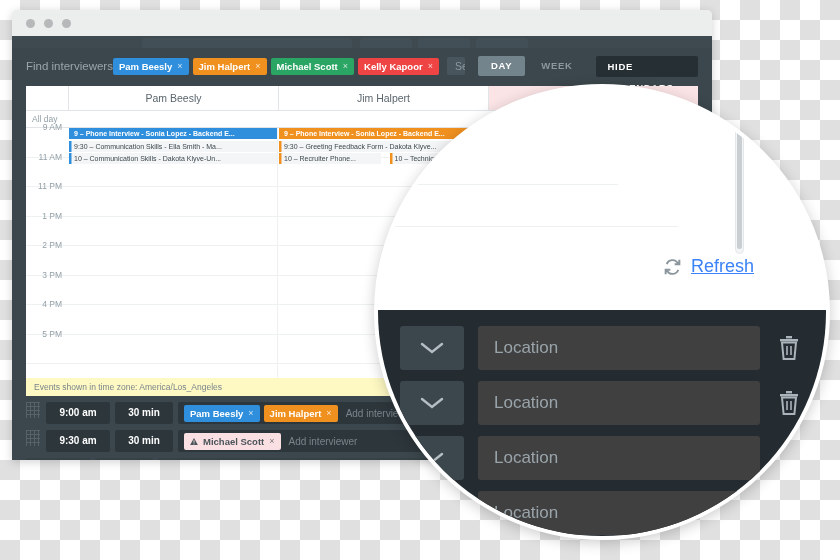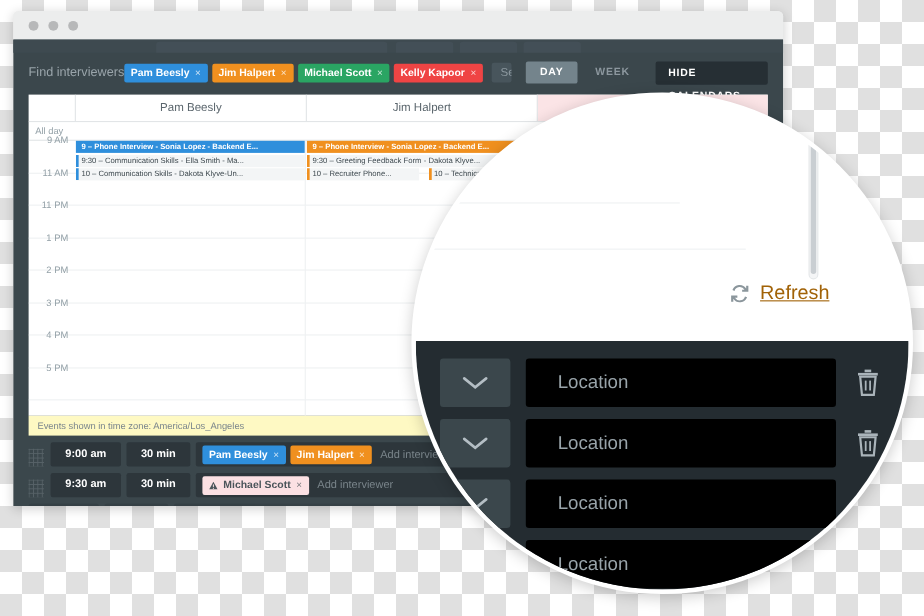--- a/index.html
+++ b/index.html
@@ -81,21 +81,21 @@
   }
   .ev.solid{color:#fff;font-weight:bold;}
   .ev:before{content:"";position:absolute;left:0;top:0;bottom:0;width:2.5px;}
   .ev.row2{display:inline-block;vertical-align:top;width:49%;}
 
   #tzbar{position:absolute;left:14px;top:342px;right:14px;height:18px;background:#fef9c3;
          font-size:8.5px;color:#7a858c;line-height:18px;padding-left:8px;box-sizing:border-box;}
 
   
   #sched{position:absolute;left:14px;top:366px;right:14px;bottom:0;}
-  .srow{display:flex;align-items:flex-end;height:22px;margin-bottom:6px;}
+  .srow{display:flex;align-items:flex-start;height:22px;margin-bottom:6px;}
   .grip{width:14px;height:16px;flex:none;margin-right:6px;
         background-image:
           linear-gradient(#6e797f 1px,transparent 1px),
           linear-gradient(90deg,#6e797f 1px,transparent 1px);
         background-size:4px 4px;opacity:.55;}
   .cell{height:22px;line-height:22px;background:#2d363b;border-radius:2px;color:#fff;
         font-size:10px;font-weight:bold;text-align:center;margin-right:5px;}
   .cell.time{width:64px;}
   .cell.dur{width:58px;}
   .tagzone{flex:1;height:22px;background:#2d363b;border-radius:2px;display:flex;align-items:center;padding:0 6px;box-sizing:border-box;overflow:hidden;}
@@ -109,28 +109,28 @@
     background:#fff;border:4px solid #fff;box-sizing:border-box;overflow:hidden;
     box-shadow:0 3px 14px rgba(0,0,0,.2);
   }
   #magtop{position:absolute;left:0;top:0;right:0;height:222px;background:#fff;}
   #magscroll{position:absolute;right:82px;top:40px;width:9px;height:126px;background:#f4f5f6;border:1px solid #e4e7e9;border-radius:5px;box-sizing:border-box;}
   #magscroll .thumb{position:absolute;left:1px;top:2px;width:5px;height:118px;background:#c9ced2;border-radius:3px;}
   #maghline1{position:absolute;left:0;top:96px;width:240px;height:1px;background:#eef1f2;}
   #maghline2{position:absolute;left:0;top:138px;width:300px;height:1px;background:#eef1f2;}
 
   #refreshrow{position:absolute;right:72px;top:168px;display:flex;align-items:center;gap:8px;}
-  #refreshrow .lbl{font-size:18px;color:#a16207;text-decoration:underline;}
+  #refreshrow .lbl{font-size:18px;color:#3b82f6;text-decoration:underline;}
 
   #magbottom{position:absolute;left:0;top:222px;right:0;bottom:0;background:#242c31;}
   .magrow{display:flex;align-items:center;height:44px;margin:0 0 11px 0;padding-left:22px;box-sizing:border-box;}
   .magchev{width:64px;height:44px;flex:none;background:#3b474c;border-radius:3px;margin-right:14px;
            display:flex;align-items:center;justify-content:center;}
-  .magloc{flex:1;height:44px;background:#000000;border-radius:3px;color:#99a4aa;font-size:17px;
-          line-height:44px;padding-left:29px;box-sizing:border-box;margin-right:16px;}
+  .magloc{flex:1;height:44px;background:#404040;border-radius:3px;color:#99a4aa;font-size:17px;
+          line-height:44px;padding-left:16px;box-sizing:border-box;margin-right:16px;}
   .magtrash{width:26px;flex:none;margin-right:24px;display:flex;justify-content:center;}
 
   
   #arrow{position:absolute;left:548px;top:158px;width:160px;height:85px;pointer-events:none;}
 </style>
 </head>
 <body>
 
 <div id="window">
 

